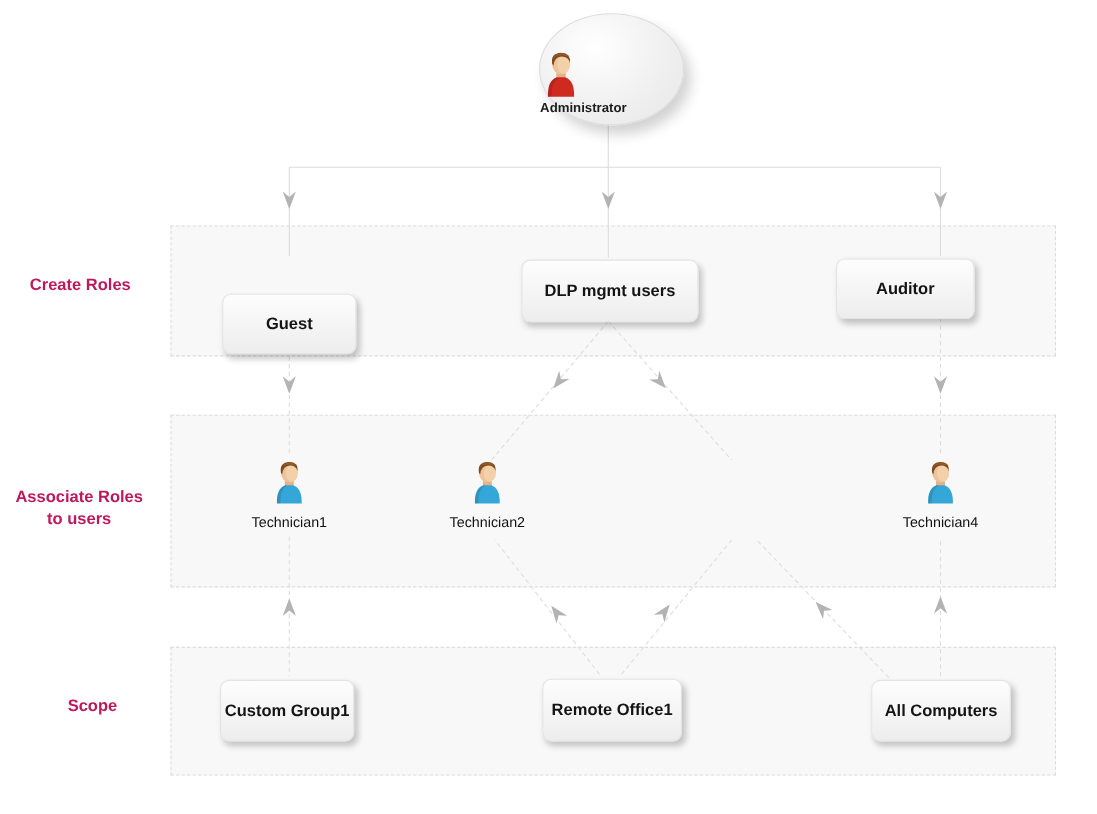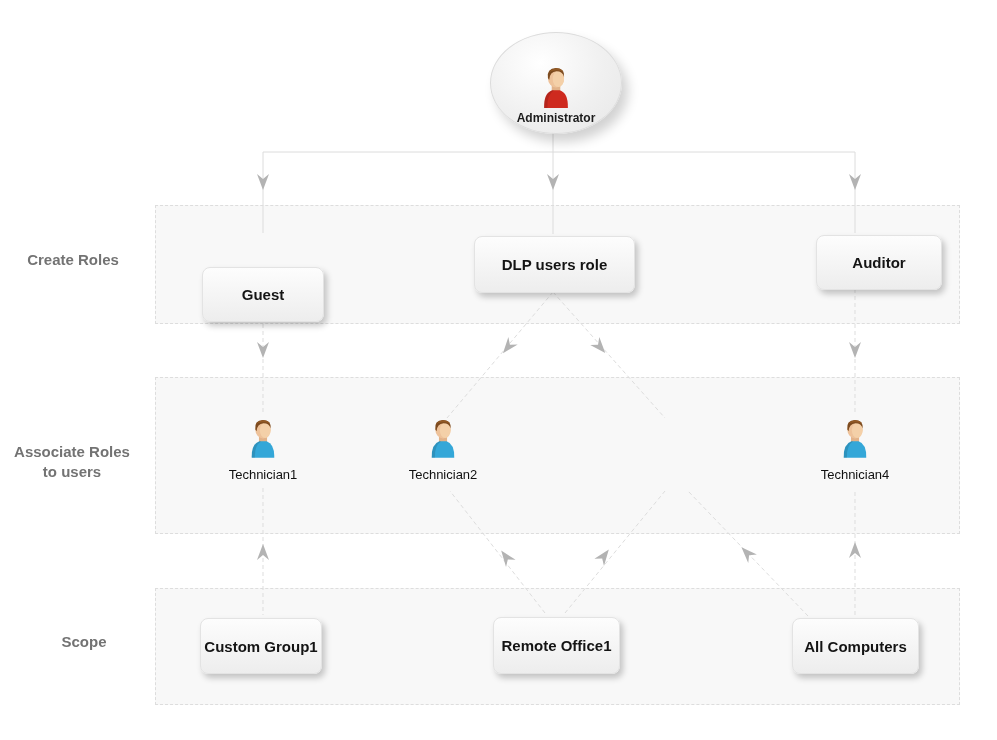--- a/index.html
+++ b/index.html
@@ -6,47 +6,47 @@
   body{font-family:"Liberation Sans", sans-serif; -webkit-font-smoothing:antialiased;}
   #canvas{position:relative;width:997px;height:740px;background:#fff;overflow:hidden;}
 
   
   .band{position:absolute;left:155px;width:803px;background:#f8f8f8;border:1px dashed #ddd;z-index:1;}
   #band-roles{top:205px;height:117px;}
   #band-users{top:377px;height:155px;}
   #band-scope{top:588px;height:115px;}
 
   
-  .section-label{position:absolute;color:#737373;font-weight:bold;font-size:15px;line-height:20px;text-align:center;z-index:4;}
+  .section-label{position:absolute;color:#be185d;font-weight:bold;font-size:15px;line-height:20px;text-align:center;z-index:4;}
   #label-create{left:18px;top:250px;width:110px;}
   #label-associate{left:10px;top:442px;width:124px;}
   #label-scope{left:0px;top:632px;width:104px;padding-left:32px;}
 
   
   #connectors{position:absolute;left:0;top:0;z-index:2;}
   .edge-solid{stroke:#dcdcdc;stroke-width:1;fill:none;}
   .edge-dashed{stroke:#ddd;stroke-width:1;fill:none;stroke-dasharray:4 3;}
   .arrowhead{fill:#b3b3b3;}
 
   
   .node-box{position:absolute;display:flex;align-items:center;justify-content:center;
     background:linear-gradient(#fdfdfd,#ededed);border:1px solid #e3e3e3;border-radius:8px;
     box-shadow:3px 4px 6px rgba(0,0,0,0.22);color:#141414;font-size:15px;font-weight:600;z-index:3;}
   #node-guest{left:202px;top:235px;width:120px;height:53px;margin-top:32px;}
   #node-dlp{left:474px;top:236px;width:159px;height:55px;}
-  #node-auditor{left:816px;top:235px;width:124px;height:53px;justify-content:center;}
+  #node-auditor{left:760px;top:235px;width:124px;height:53px;justify-content:center;}
   #node-group1{left:200px;top:618px;width:120px;height:54px;justify-content:center;}
   #node-office1{left:493px;top:617px;width:125px;height:55px;}
   #node-allcomp{left:792px;top:618px;width:125px;height:54px;}
 
   
-  #admin-ellipse{position:absolute;left:490px;top:32px;width:130px;height:92px;border-radius:50%;
+  #admin-ellipse{position:absolute;left:490px;top:12px;width:130px;height:92px;border-radius:50%;
     background:radial-gradient(ellipse at 38% 30%, #ffffff 0%, #f0f0f0 55%, #e7e7e7 100%);
     border:1px solid #dcdcdc;box-shadow:6px 8px 12px rgba(0,0,0,0.18);
-    display:flex;flex-direction:column;align-items:center;justify-content:flex-end;padding-bottom:8px;z-index:3;}
+    display:flex;flex-direction:column;justify-content:flex-end;padding-bottom:8px;z-index:3;}
   #admin-ellipse .person-icon{width:38px;height:46px;margin-bottom:1px;}
   #admin-label{font-size:12px;font-weight:600;color:#1c1c1c;}
 
   
   .tech{position:absolute;top:416px;width:120px;display:flex;flex-direction:column;align-items:center;z-index:3;}
   .tech .person-icon{width:36px;height:44px;}
   .tech-label{margin-top:7px;font-size:13px;color:#111;}
   #tech1{left:203px;} #tech2{left:383px;} #tech3{left:610px;} #tech4{left:795px;}
 
   .person-red{color:#ce2a1f;}
@@ -115,21 +115,21 @@
   <div class="section-label" id="label-associate">
     <div>Associate Roles</div>
     <div>to users</div>
   </div>
   <div class="section-label" id="label-scope">Scope</div>
 
   <div class="node-box" id="node-guest">
     <span>Guest</span>
   </div>
   <div class="node-box" id="node-dlp">
-    <span>DLP users role</span>
+    <span>DLP mgmt users</span>
   </div>
   <div class="node-box" id="node-auditor">
     <span>Auditor</span>
   </div>
 
   <div class="tech" id="tech1">
     <svg class="person-icon person-blue">
         <use href="#person"></use>
       </svg>
     <div class="tech-label">Technician1</div>

